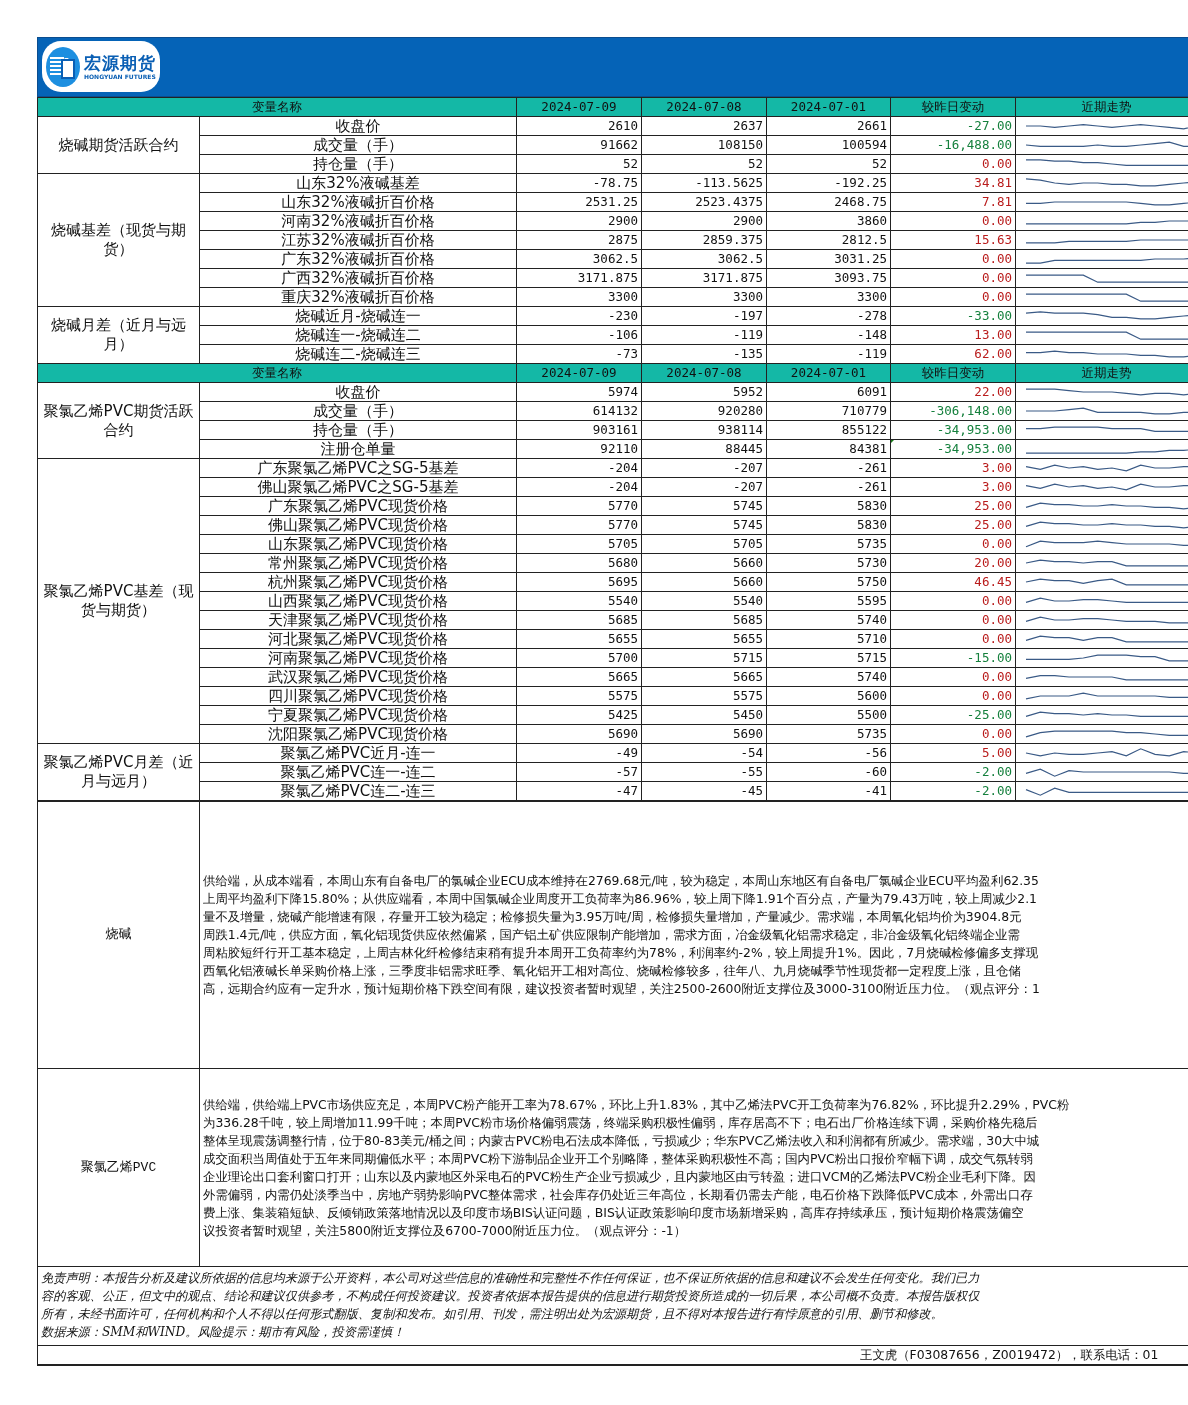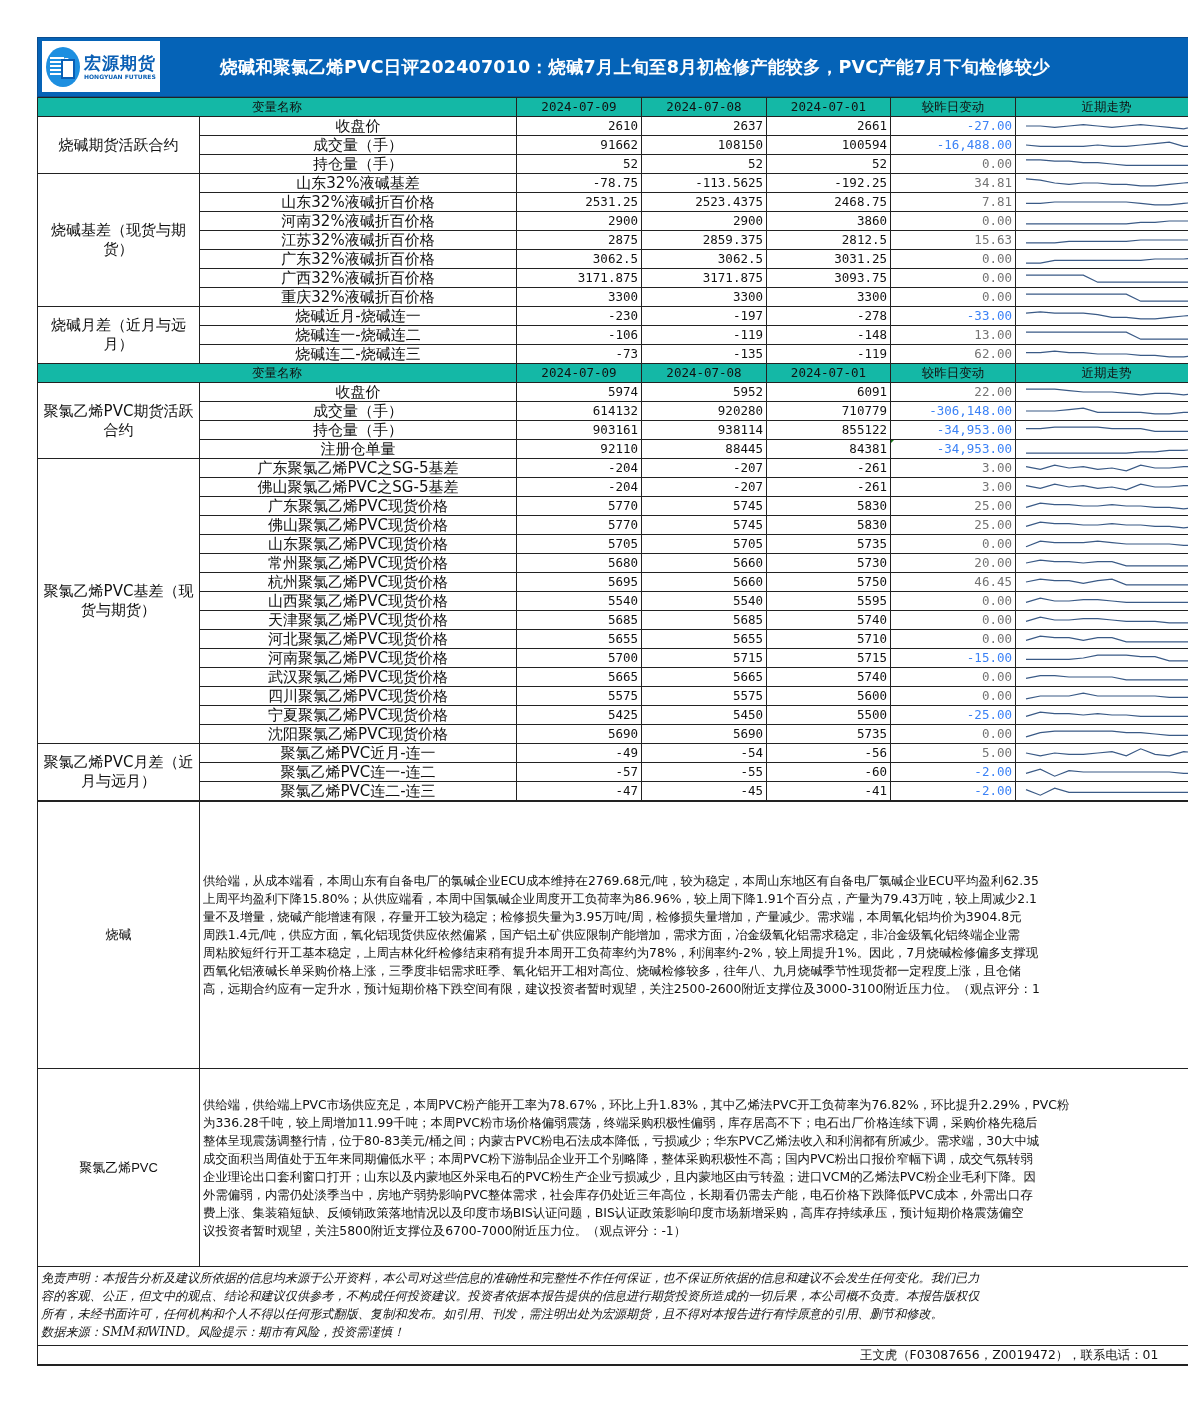--- a/index.html
+++ b/index.html
@@ -1,44 +1,44 @@
 <!DOCTYPE html>
 <html><head>
 <meta charset="utf-8">
 <style>
   html, body { margin:0; padding:0; background:#ffffff; }
   body { width:1188px; height:1405px; position:relative; overflow:hidden; font-family:"DejaVu Sans Mono","Liberation Mono",monospace; color:#111; }
   .page { position:absolute; left:37px; top:37px; width:1160px; }
   .banner { position:relative; height:58px; background:#0563b7; border:1px solid #0a4d8f; }
-  .logo { position:absolute; left:4px; top:3px; width:118px; height:51px; background:#ffffff; display:flex; align-items:center; }
+  .logo { position:absolute; left:4px; top:3px; width:118px; height:51px; background:#ffffff; display:flex; align-items:center;border-radius:19px; }
   .logo-mark { width:34px; height:40px; margin-left:4px; position:relative; }
   .logo-mark .ring { position:absolute; left:0; top:0; width:34px; height:40px; border-radius:50%; background:radial-gradient(circle at 60% 50%, #ffffff 0 30%, #1d8fe0 31% 100%); }
   .logo-mark .bars { position:absolute; left:4px; top:10px; width:14px; height:20px; background:repeating-linear-gradient(#ffffff 0 2px,#1d8fe0 2px 4px); }
   .logo-mark .box { position:absolute; left:15px; top:12px; width:10px; height:16px; border:2px solid #0a5fb4; background:#fff; }
   .logo-text { margin-left:4px; display:flex; flex-direction:column; }
   .logo-cn { font-family:"DejaVu Sans",sans-serif; font-weight:bold; font-size:17px; color:#0a5fb4; letter-spacing:1px; line-height:20px; }
   .logo-en { font-family:"DejaVu Sans",sans-serif; font-weight:bold; font-size:6px; color:#0a5fb4; line-height:8px; }
   .banner-title { position:absolute; left:182px; top:17px; font-family:"DejaVu Sans",sans-serif; font-weight:bold; font-size:17.5px; color:#ffffff; white-space:nowrap; letter-spacing:0.2px; }
 
   table.grid { border-collapse:collapse; table-layout:fixed; width:1160px; font-size:12.5px; }
   table.grid td { border:1px solid #222; height:18px; padding:0 3px; white-space:nowrap; overflow:hidden; line-height:18px; }
   .hdr td { background:#14b8a6; text-align:center; }
   .hdr td.date { text-align:center; }
   .grp { text-align:center; vertical-align:middle; font-family:"DejaVu Sans",sans-serif; font-size:15px; line-height:19px !important; white-space:normal !important; background:#fff; }
   .name { text-align:center; font-family:"DejaVu Sans",sans-serif; font-size:15px; }
   .num { text-align:right; }
   .chg { text-align:right; }
-  .pos { color:#737373; }
-  .neg { color:#3b82f6; }
+  .pos { color:#b91c1c; }
+  .neg { color:#15803d; }
   .spark { padding:0 !important; }
   .spark svg { display:block; }
   .note { position:relative; }
   .flag { position:absolute; left:-2px; top:-1px; width:0; height:0; border-top:6px solid #1a7a1a; border-right:6px solid transparent; }
 
-  .comment-grp { font-family:Liberation Sans, sans-serif; font-size:13px; text-align:center; vertical-align:middle; }
+  .comment-grp { font-family:Liberation Mono, monospace; font-size:13px; text-align:center; vertical-align:middle; }
   .comment-txt { font-family:"DejaVu Sans",sans-serif; font-size:12.4px; line-height:19px; white-space:normal !important; vertical-align:middle; padding:0 3px; word-break:break-all; overflow:hidden; }
   .comment-txt p { margin:0; white-space:nowrap; overflow:hidden; }
 
   .disclaimer { border-left:1px solid #222; border-right:1px solid #222; border-bottom:1px solid #222; height:74px; padding:2px 3px; font-family:"DejaVu Serif",serif; font-style:italic; font-size:12.2px; line-height:18px; }
   .disclaimer p { margin:0; white-space:nowrap; overflow:hidden; }
   .footer-row { border-left:1px solid #222; border-right:1px solid #222; border-bottom:2px solid #222; height:18px; position:relative; font-family:"DejaVu Sans",sans-serif; font-size:12.4px; line-height:18px; }
   .footer-row span { position:absolute; left:822px; white-space:nowrap; }
 </style>
 </head>
 <body>
@@ -49,21 +49,20 @@
       <div class="logo-mark">
         <div class="ring"></div>
           <div class="bars"></div>
           <div class="box"></div>
       </div>
       <div class="logo-text">
         <span class="logo-cn">宏源期货</span>
         <span class="logo-en">HONGYUAN FUTURES</span>
       </div>
     </div>
-    <div class="banner-title">烧碱和聚氯乙烯PVC日评202407010：烧碱7月上旬至8月初检修产能较多，PVC产能7月下旬检修较少</div>
   </div>
 
   <table class="grid" id="grid">
     <colgroup>
       <col style="width:162px">
         <col style="width:317px">
         <col style="width:125px">
         <col style="width:125px">
         <col style="width:124px">
         <col style="width:125px">

